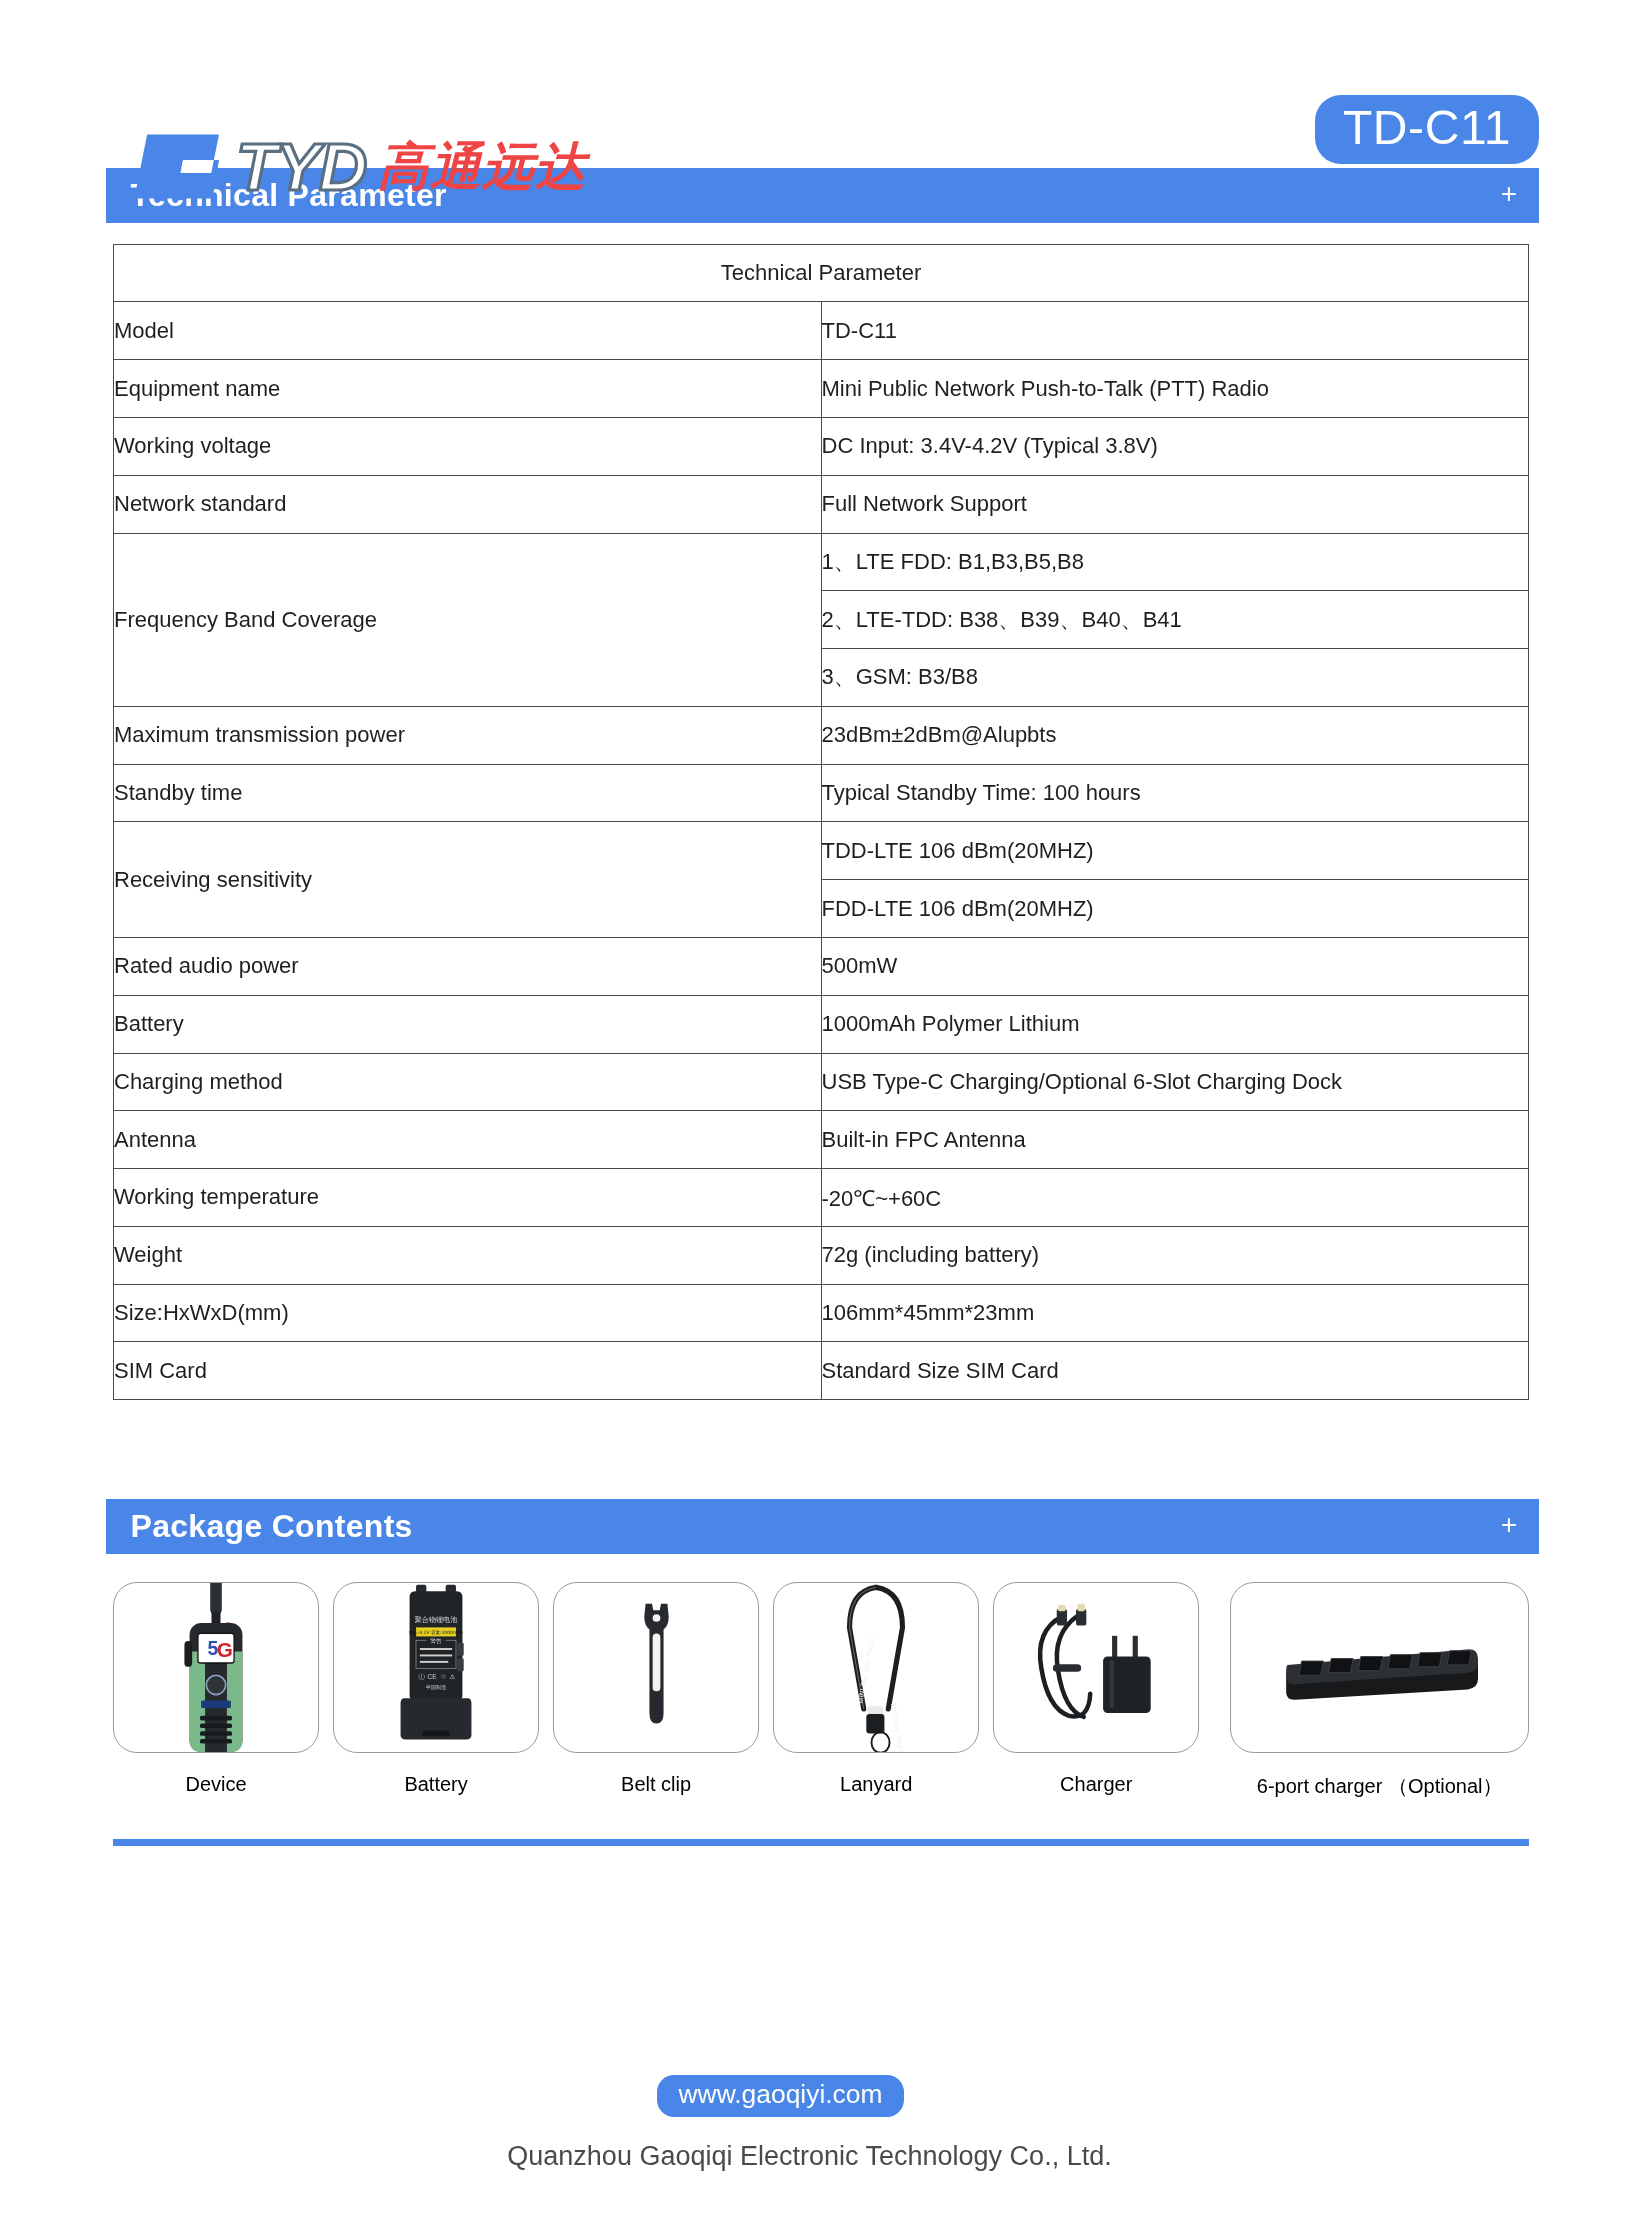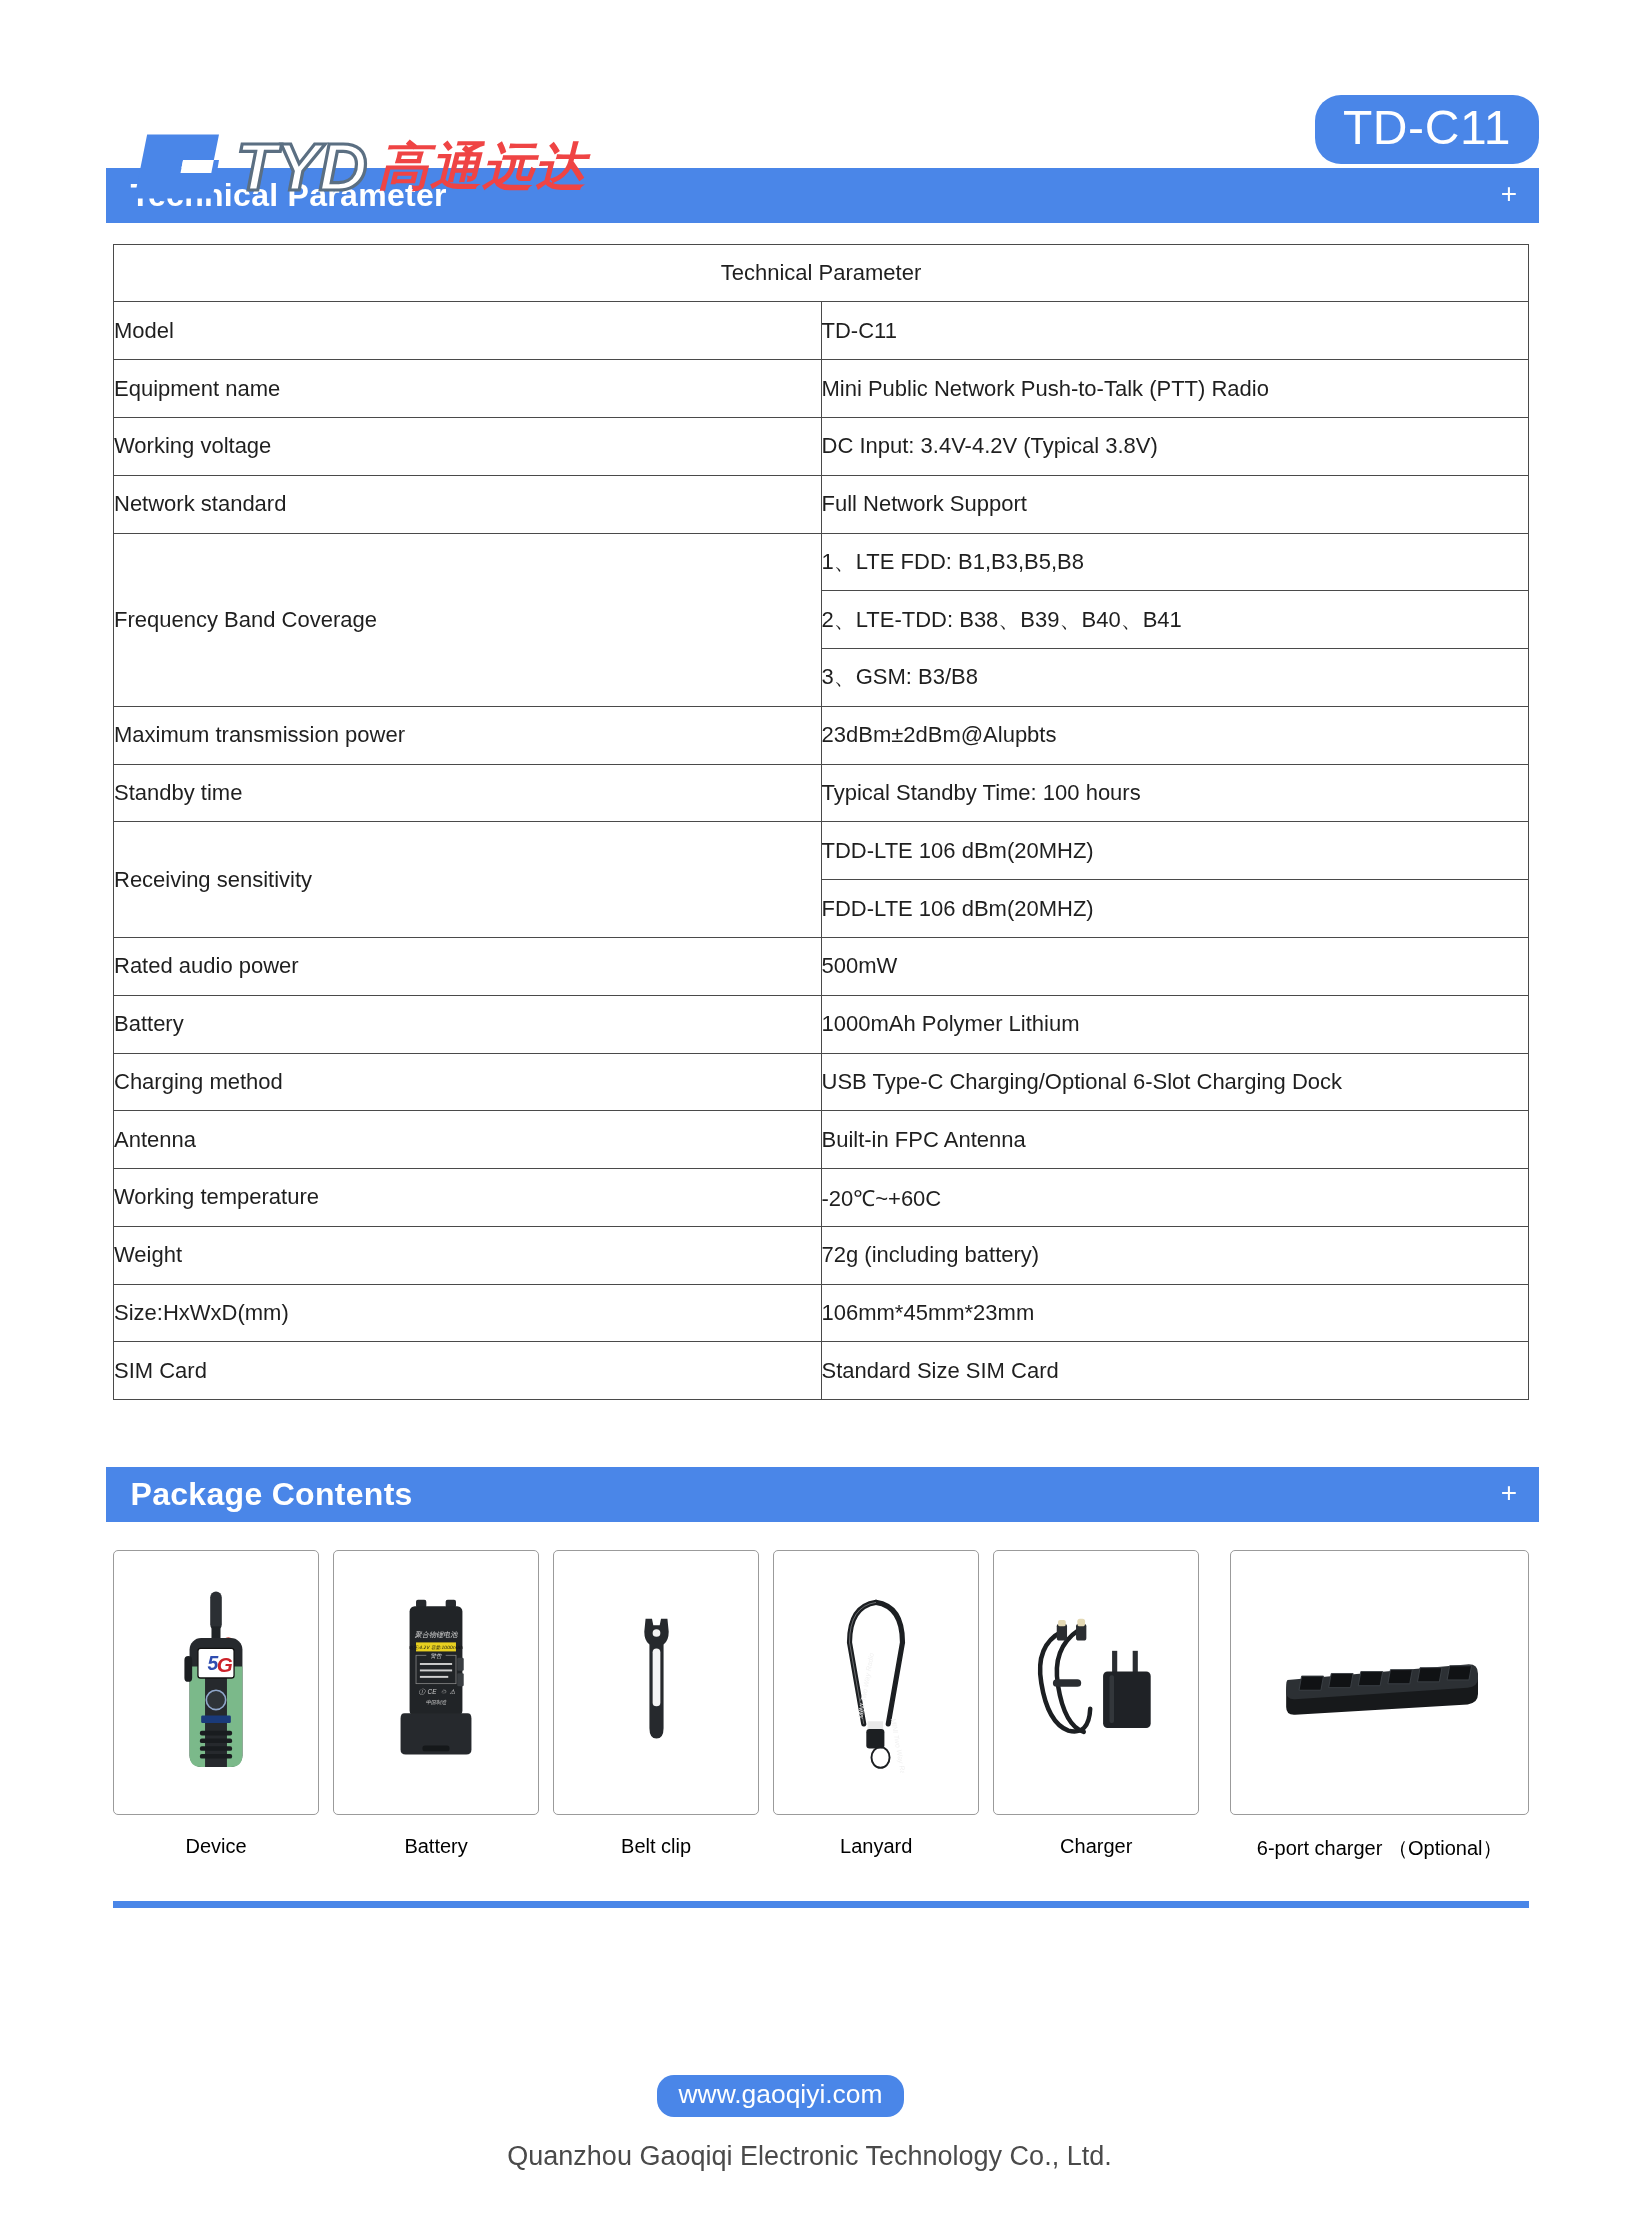--- a/index.html
+++ b/index.html
@@ -122,46 +122,45 @@
   }
   td.key {
     padding-left: 28px;
     width: 474px;
   }
   td.val {
     padding-left: 27px;
   }
 
   
-  .pkg-section { margin-top: 67px; }
+  .pkg-section { margin-top: 99px; }
   .pkg-grid {
     display: flex;
     margin: 28px 116px 0 113px;
     gap: 14px;
     align-items: flex-start;
   }
   .pkg-item {
     display: flex;
     flex-direction: column;
     align-items: center;
     flex: 1 1 0;
   }
   .pkg-item.wide { flex: 1.45 1 0; padding-left: 17px; }
   .pkg-card {
     width: 100%;
-    height: 265px;
+    height: 171px;
     border: 1.3px solid #9b9b9b;
-    border-radius: 5px;
+    border-radius: 24px;
     background: #ffffff;
     display: flex;
     align-items: center;
     justify-content: center;
     box-sizing: border-box;
     overflow: hidden;
-    font-style: italic;
   }
   .pkg-caption {
     margin-top: 19.3px;
     font-size: 20px;
     color: #000000;
     font-weight: 300;
     white-space: nowrap;
   }
 
   

